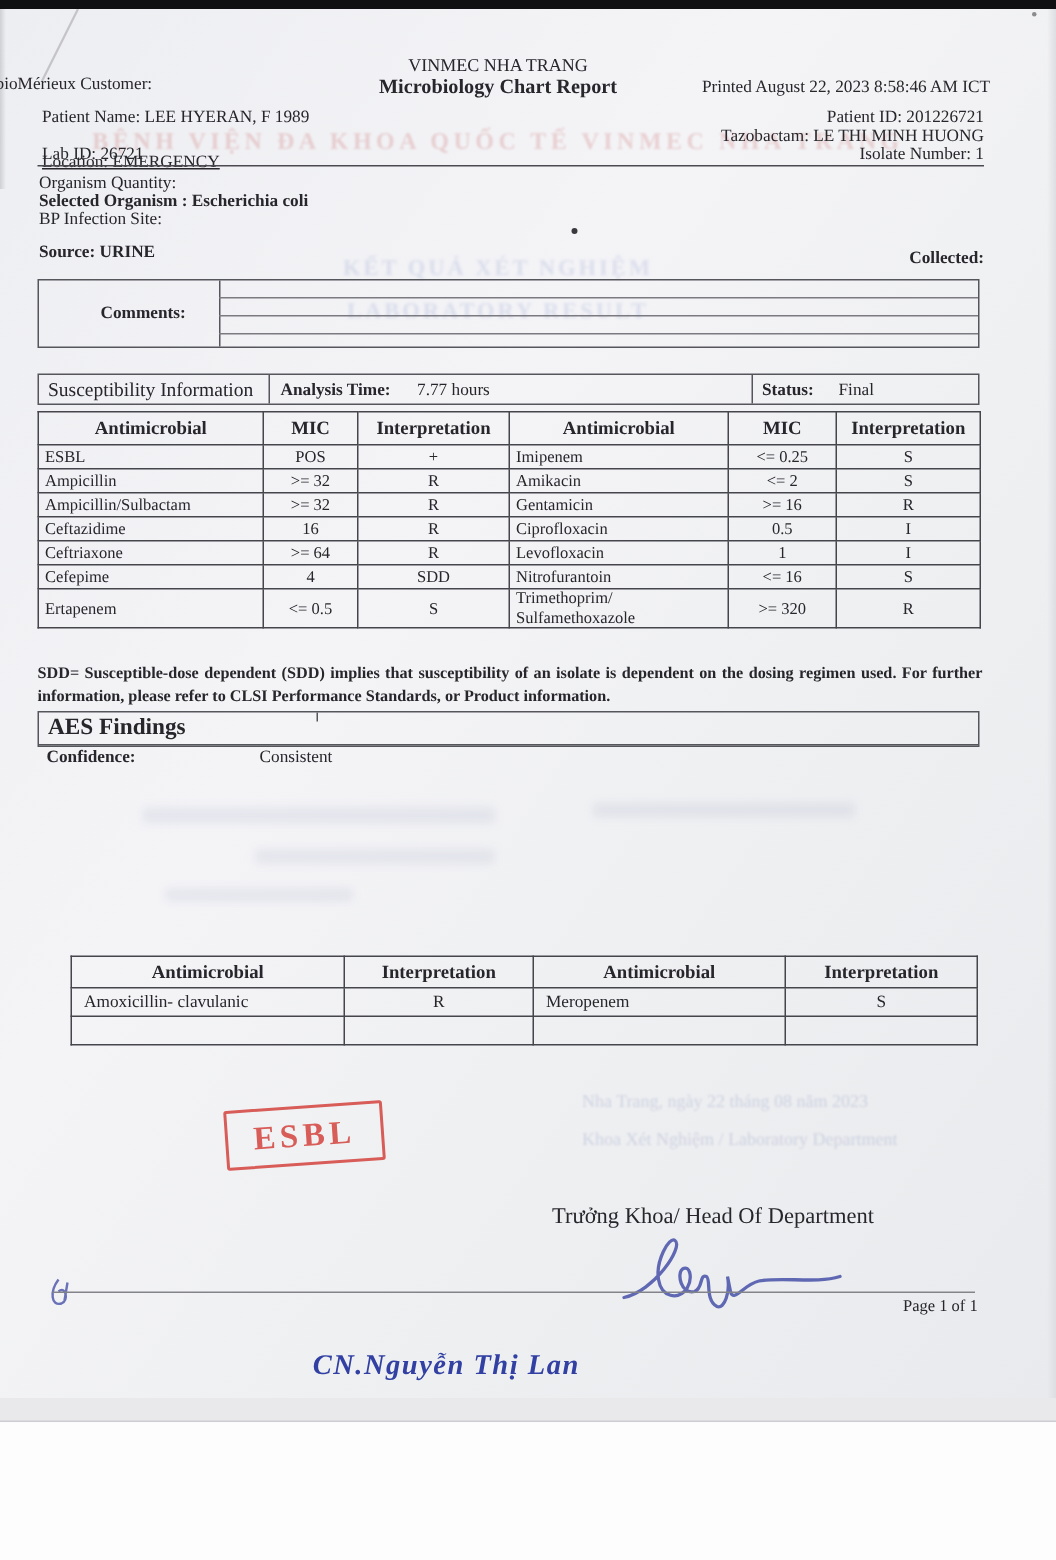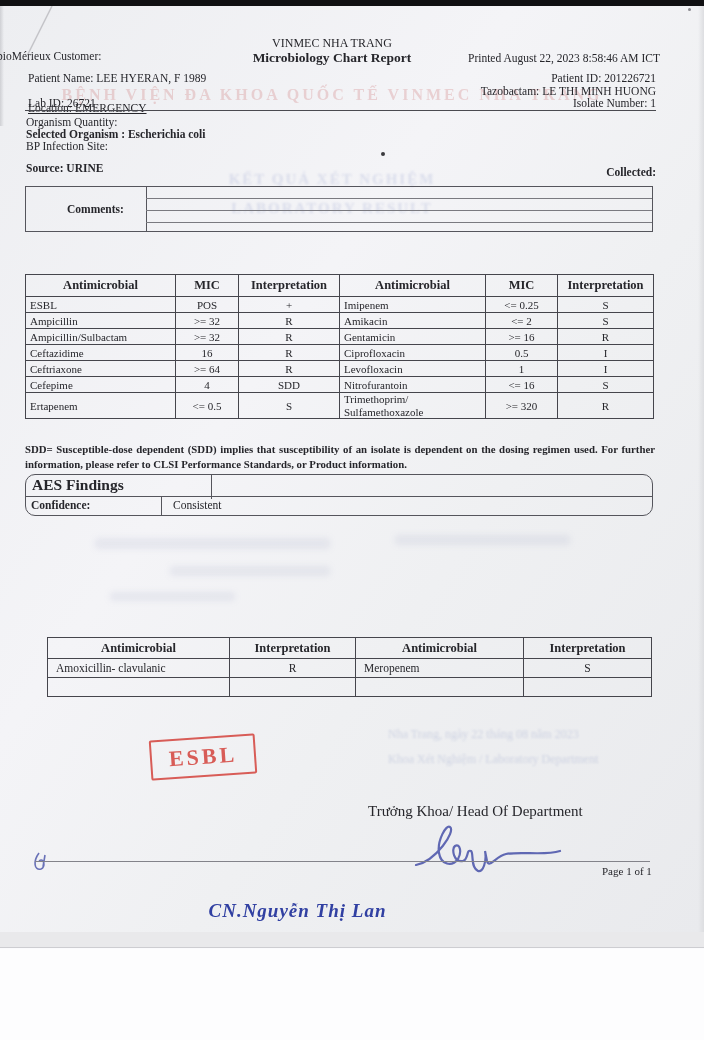--- a/index.html
+++ b/index.html
@@ -107,20 +107,29 @@
     <div class="abs sm b rt" style="right:48px; top:160px;">Collected:</div>
 
     <div class="box" style="left:25px; top:180px; width:628px; height:46px;">
       <div class="vline" style="left:120px;"></div>
       <div class="abs sm b" style="left:21px; top:16px;margin-left:20px;">Comments:</div>
       <div class="hline" style="left:120px; top:11px;"></div>
       <div class="hline" style="left:120px; top:23px;"></div>
       <div class="hline" style="left:120px; top:35px;"></div>
     </div>
 
+    <div class="box" style="left:25px; top:243px; width:628px; height:21px;">
+      <div class="vline" style="left:153px;"></div>
+      <div class="vline" style="left:475px;"></div>
+      <div class="abs" style="left:6px; top:2px; font-size:13px;">Susceptibility Information</div>
+      <div class="abs sm b" style="left:161px; top:4px;">Analysis Time:</div>
+      <div class="abs sm" style="left:252px; top:4px;">7.77 hours</div>
+      <div class="abs sm b" style="left:482px; top:4px;">Status:</div>
+      <div class="abs sm" style="left:533px; top:4px;">Final</div>
+    </div>
 
     <table class="mic-table" style="left:25px; top:268px; width:628px;">
       <colgroup>
         <col style="width:150px">
           <col style="width:63px">
           <col style="width:101px">
         <col style="width:146px">
           <col style="width:72px">
           <col style="width:96px">
       </colgroup>
@@ -188,21 +197,21 @@
         <td class="l prewrap">Trimethoprim/
 Sulfamethoxazole</td>
         <td>&gt;= 320</td>
         <td>R</td>
       </tr>
     </tbody>
       </table>
 
     <div class="abs b" style="left:25px; top:436px; width:630px; font-size:10.8px; line-height:1.35; text-align:justify;">SDD= Susceptible-dose dependent (SDD) implies that susceptibility of an isolate is dependent on the dosing regimen used. For further information, please refer to CLSI Performance Standards, or Product information.</div>
 
-    <div class="box" style="left:25px; top:468px; width:628px; height:42px;border-radius:10px;">
+    <div class="box" style="left:25px; top:468px; width:628px; height:24px;">
       <div class="vline" style="left:185px; top:0; bottom:16px;"></div>
       <div class="hline" style="top:21px; border-top:1px solid #55555c;"></div>
       <div class="abs b" style="left:6px; top:1px; font-size:15.5px;">AES Findings</div>
       <div class="vline" style="left:135px; top:22px; bottom:0;"></div>
       <div class="abs sm b" style="left:5px; top:24px;">Confidence:</div>
       <div class="abs sm" style="left:147px; top:24px;">Consistent</div>
     </div>
 
     <table class="sec-table" style="left:47px; top:631px; width:604px;">
       <colgroup>

